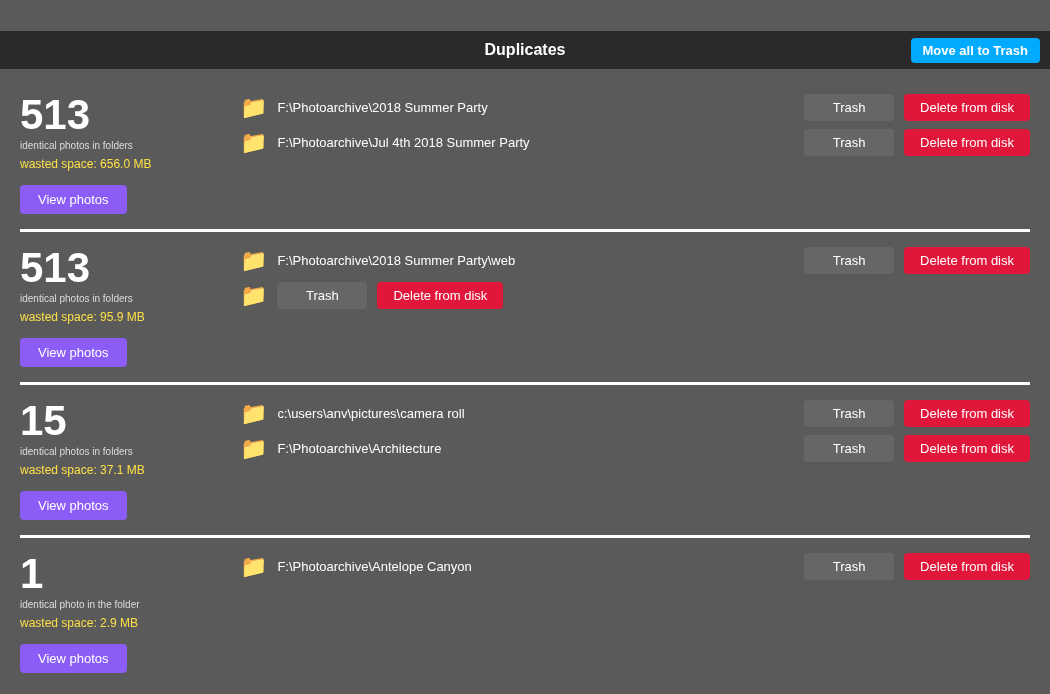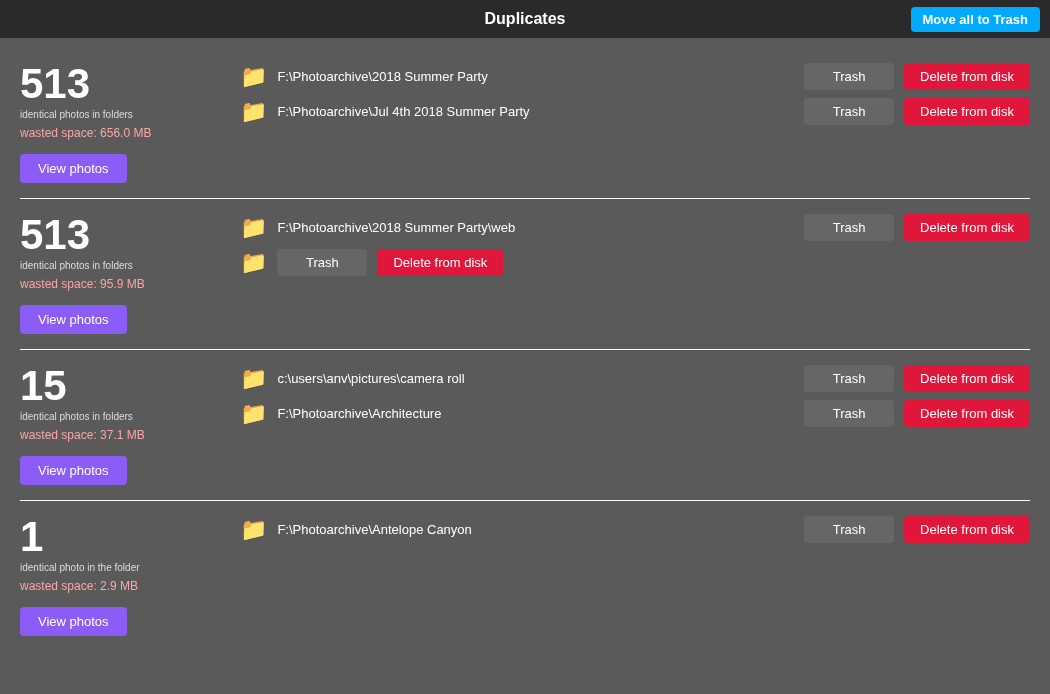--- a/index.html
+++ b/index.html
@@ -12,20 +12,21 @@
       overflow: hidden;
     }
     .titlebar {
       background: #2a2a2a;
       height: 38px;
       display: flex;
       align-items: center;
       justify-content: center;
       position: relative;
       padding: 0 10px;
+      margin-top: 31px;
     }
     .titlebar-title {
       font-size: 16px;
       font-weight: bold;
       color: #fff;
     }
     .move-all-btn {
       position: absolute;
       right: 10px;
       background: #00aaff;
@@ -45,21 +46,21 @@
     .content::-webkit-scrollbar {
       width: 12px;
       background: #3a3a3a;
     }
     .content::-webkit-scrollbar-thumb {
       background: #888;
       border-radius: 2px;
     }
     .group {
       padding: 15px 0;
-      border-bottom: 1px solid #ffffff;
+      border-bottom: 3px solid #ffffff;
     }
     .group:last-child { border-bottom: none; }
     .group-layout {
       display: flex;
       align-items: flex-start;
       gap: 20px;
     }
     .group-info {
       min-width: 200px;
       flex-shrink: 0;
@@ -70,21 +71,21 @@
       color: #fff;
       line-height: 1;
     }
     .group-label {
       font-size: 10px;
       color: #ddd;
       margin-top: 4px;
     }
     .group-wasted {
       font-size: 12px;
-      color: #fca5a5;
+      color: #fde047;
       margin-top: 6px;
     }
     .view-photos-btn {
       margin-top: 14px;
       background: #8b5cf6;
       color: #fff;
       border: none;
       border-radius: 4px;
       padding: 7px 18px;
       font-size: 13px;

